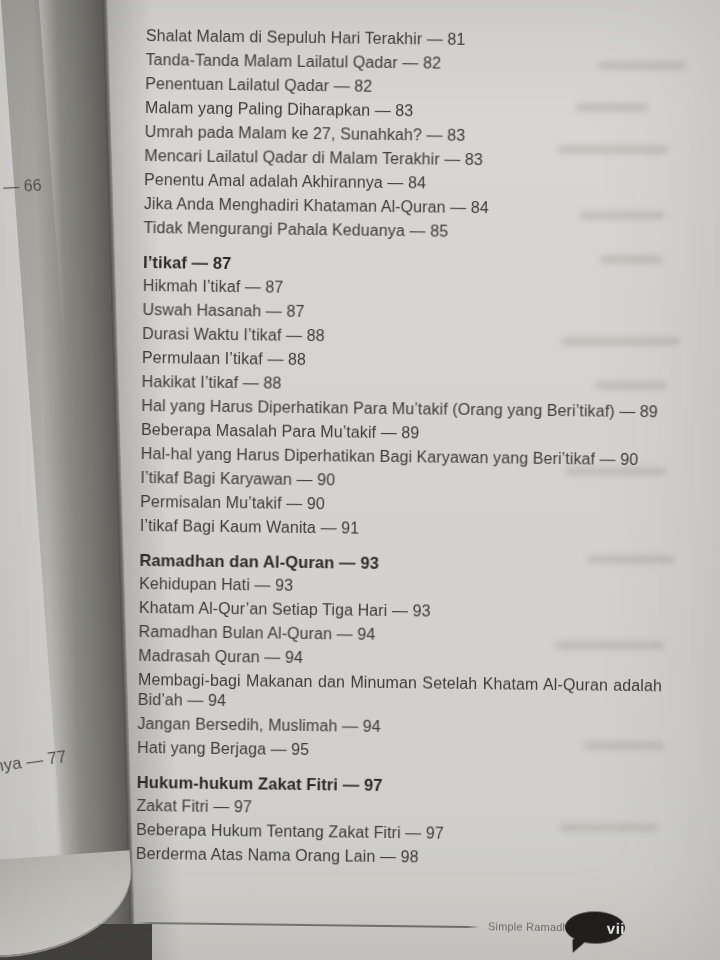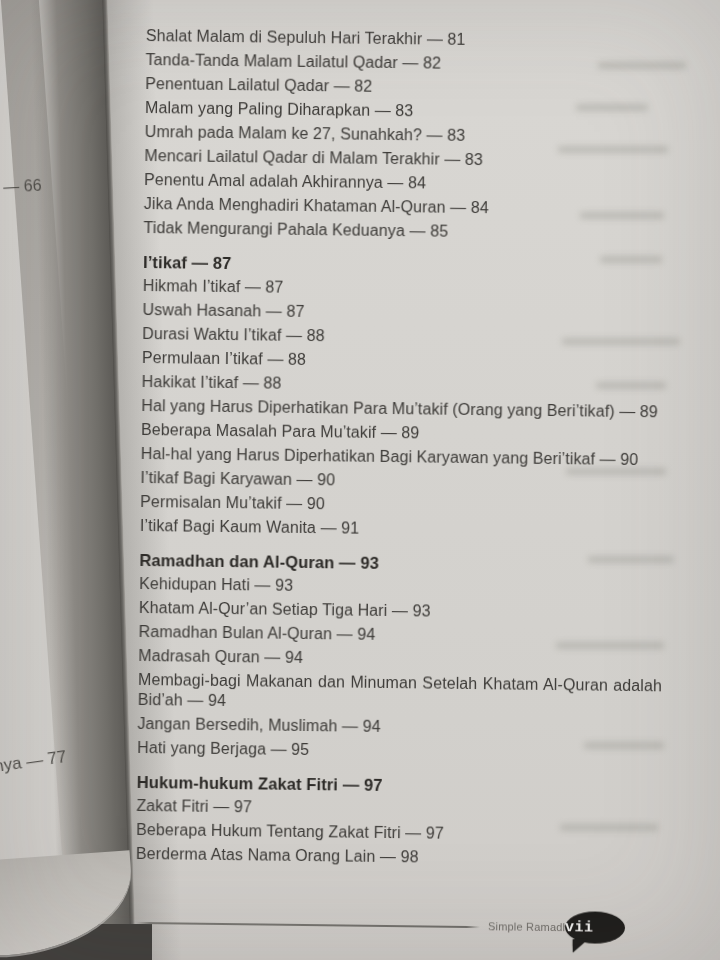--- a/index.html
+++ b/index.html
@@ -84,21 +84,21 @@
     position:absolute;left:1px;top:896px;width:344px;height:2px;
     background:linear-gradient(90deg,rgba(122,120,115,0) 0%,#7a7873 4%,#706e6a 96%,rgba(122,120,115,0) 100%);
   }
   .footer-title{
     position:absolute;left:353px;top:890px;font-size:11px;color:#716e69;
     white-space:nowrap;letter-spacing:.2px;
   }
   .page-badge{
     position:absolute;left:430px;top:880px;width:60px;height:32px;
     background:#1e1d1b;border-radius:50%;
-    display:flex;align-items:center;justify-content:flex-start;font-family:Liberation Mono, monospace;
+    display:flex;align-items:center;justify-content:flex-end;
   }
   .page-badge::after{
     content:"";position:absolute;left:7px;bottom:-9px;width:17px;height:14px;
     background:#1e1d1b;clip-path:polygon(0 100%,8% 0,100% 12%);
     transform:rotate(-6deg);
   }
   .page-badge span{
     color:#f4f3f1;font-weight:bold;font-size:15px;letter-spacing:.5px;
   }
 </style>

